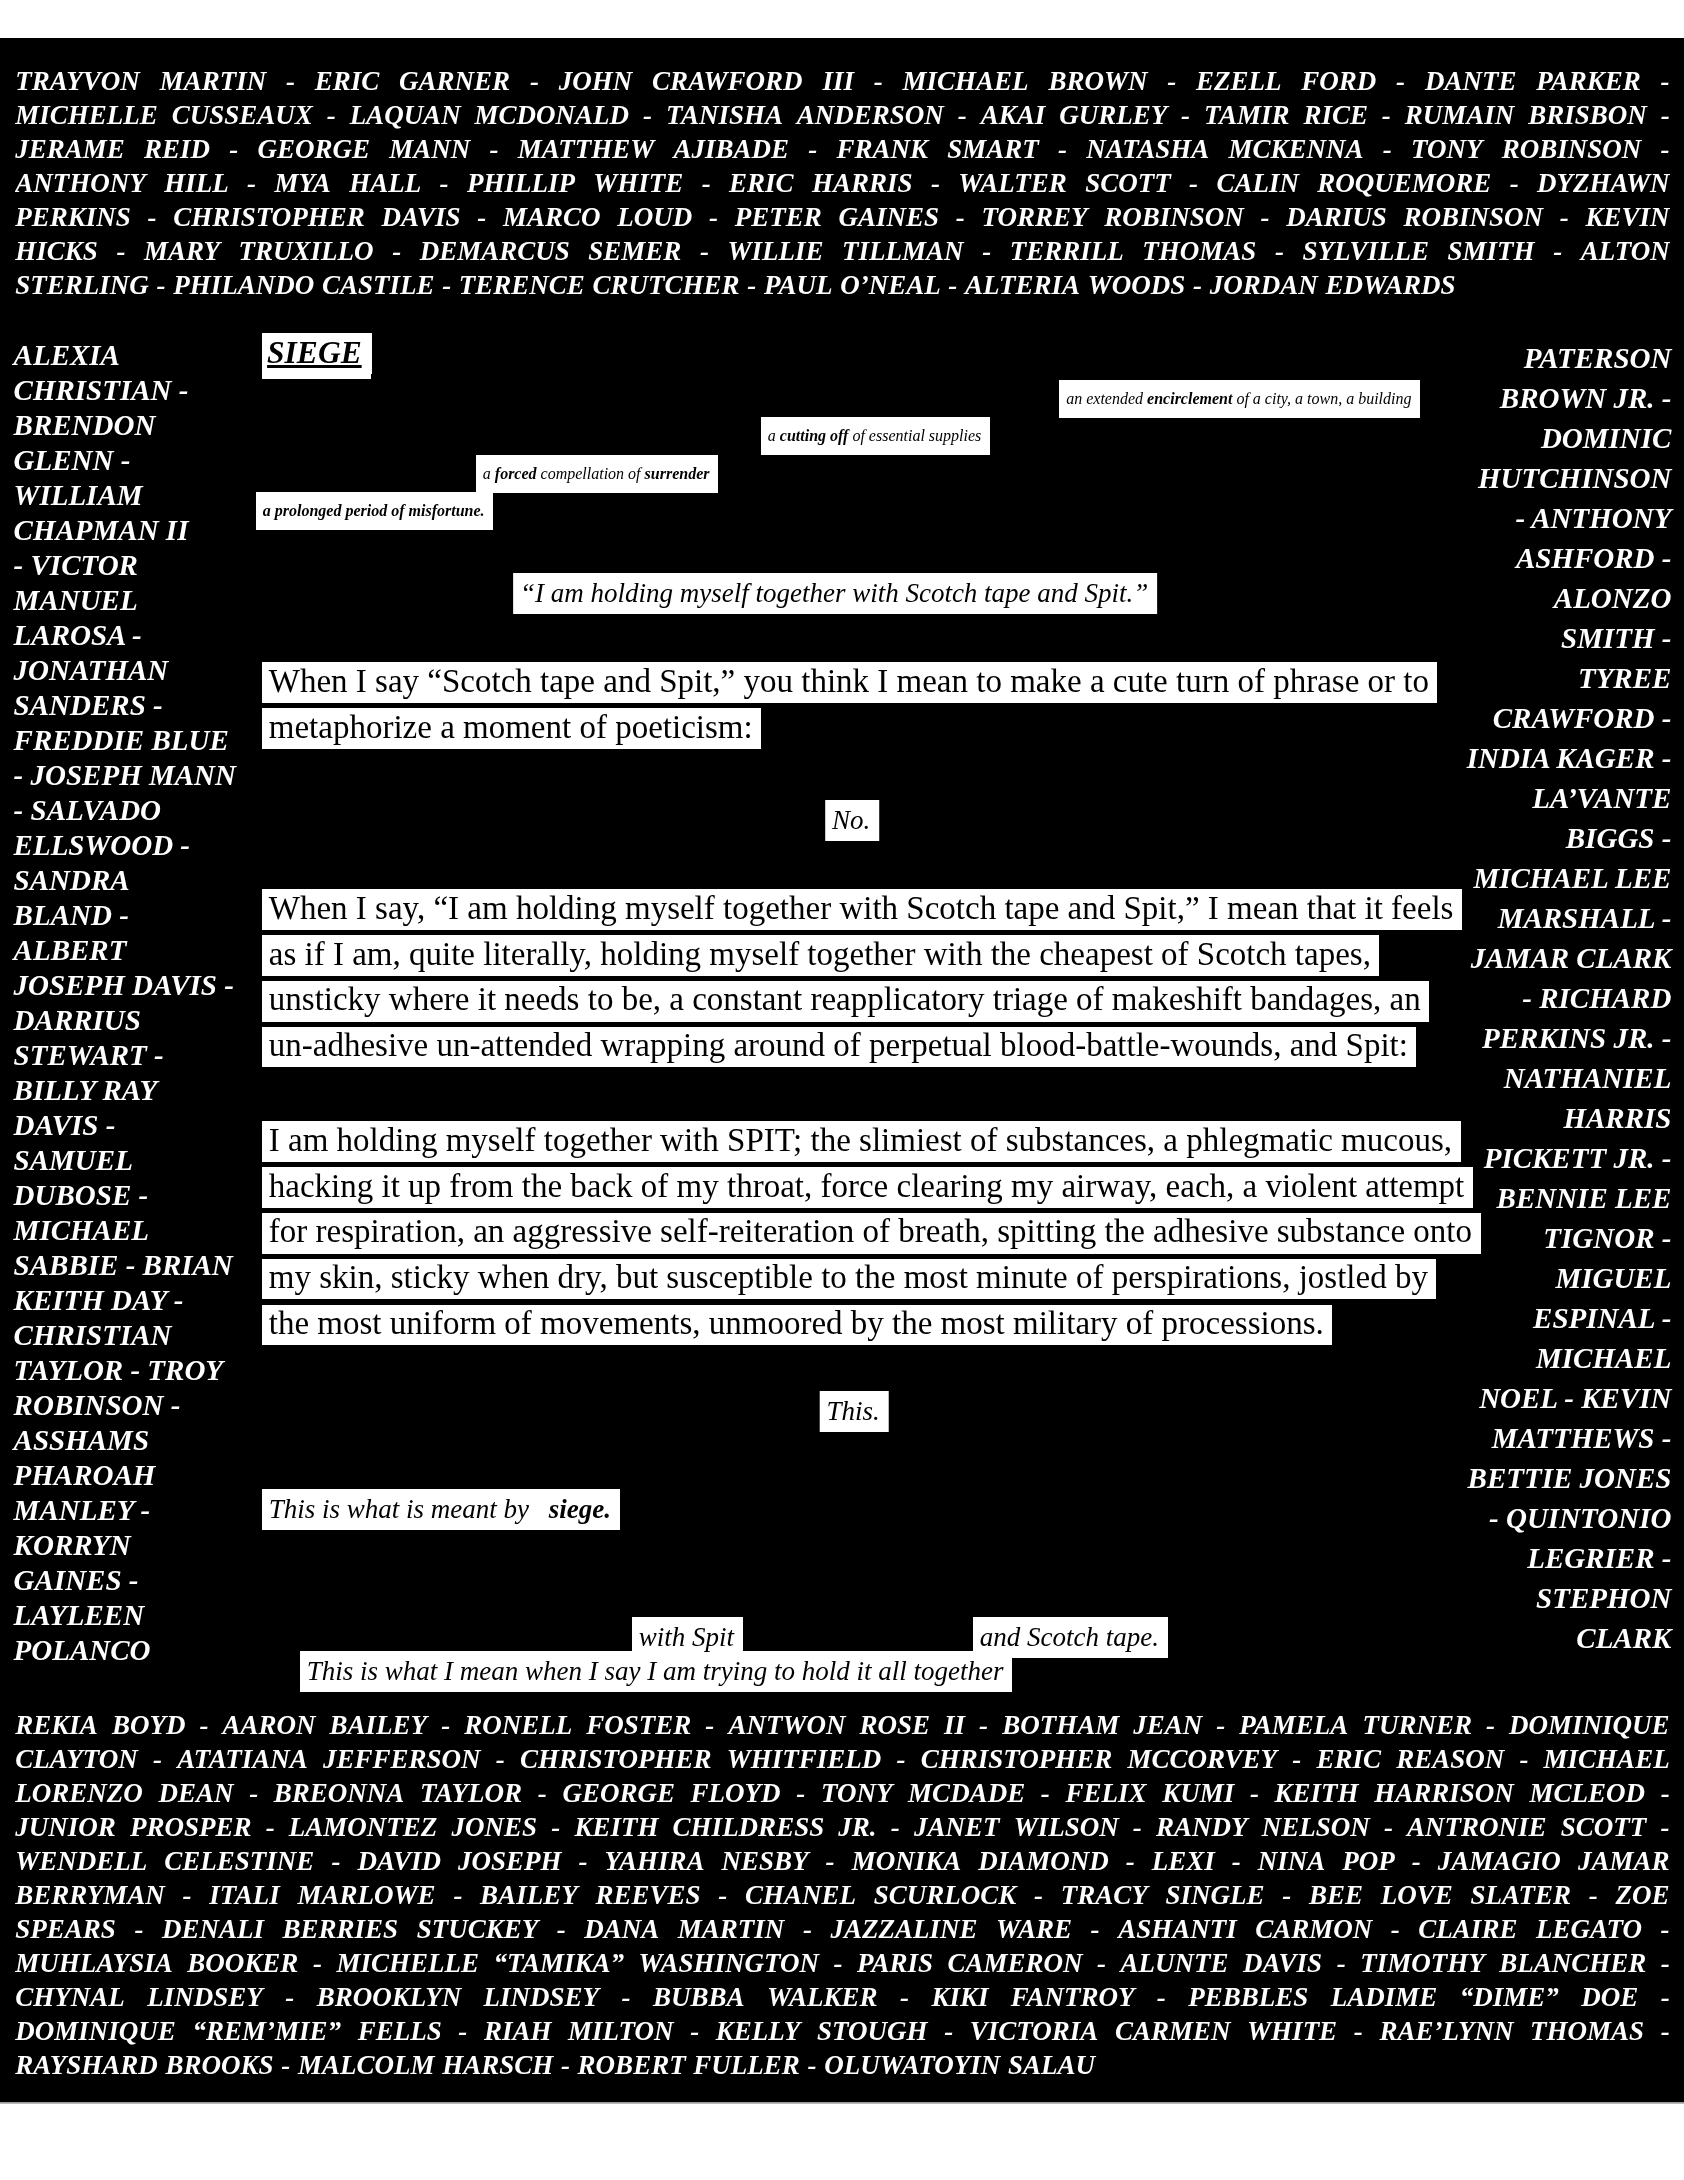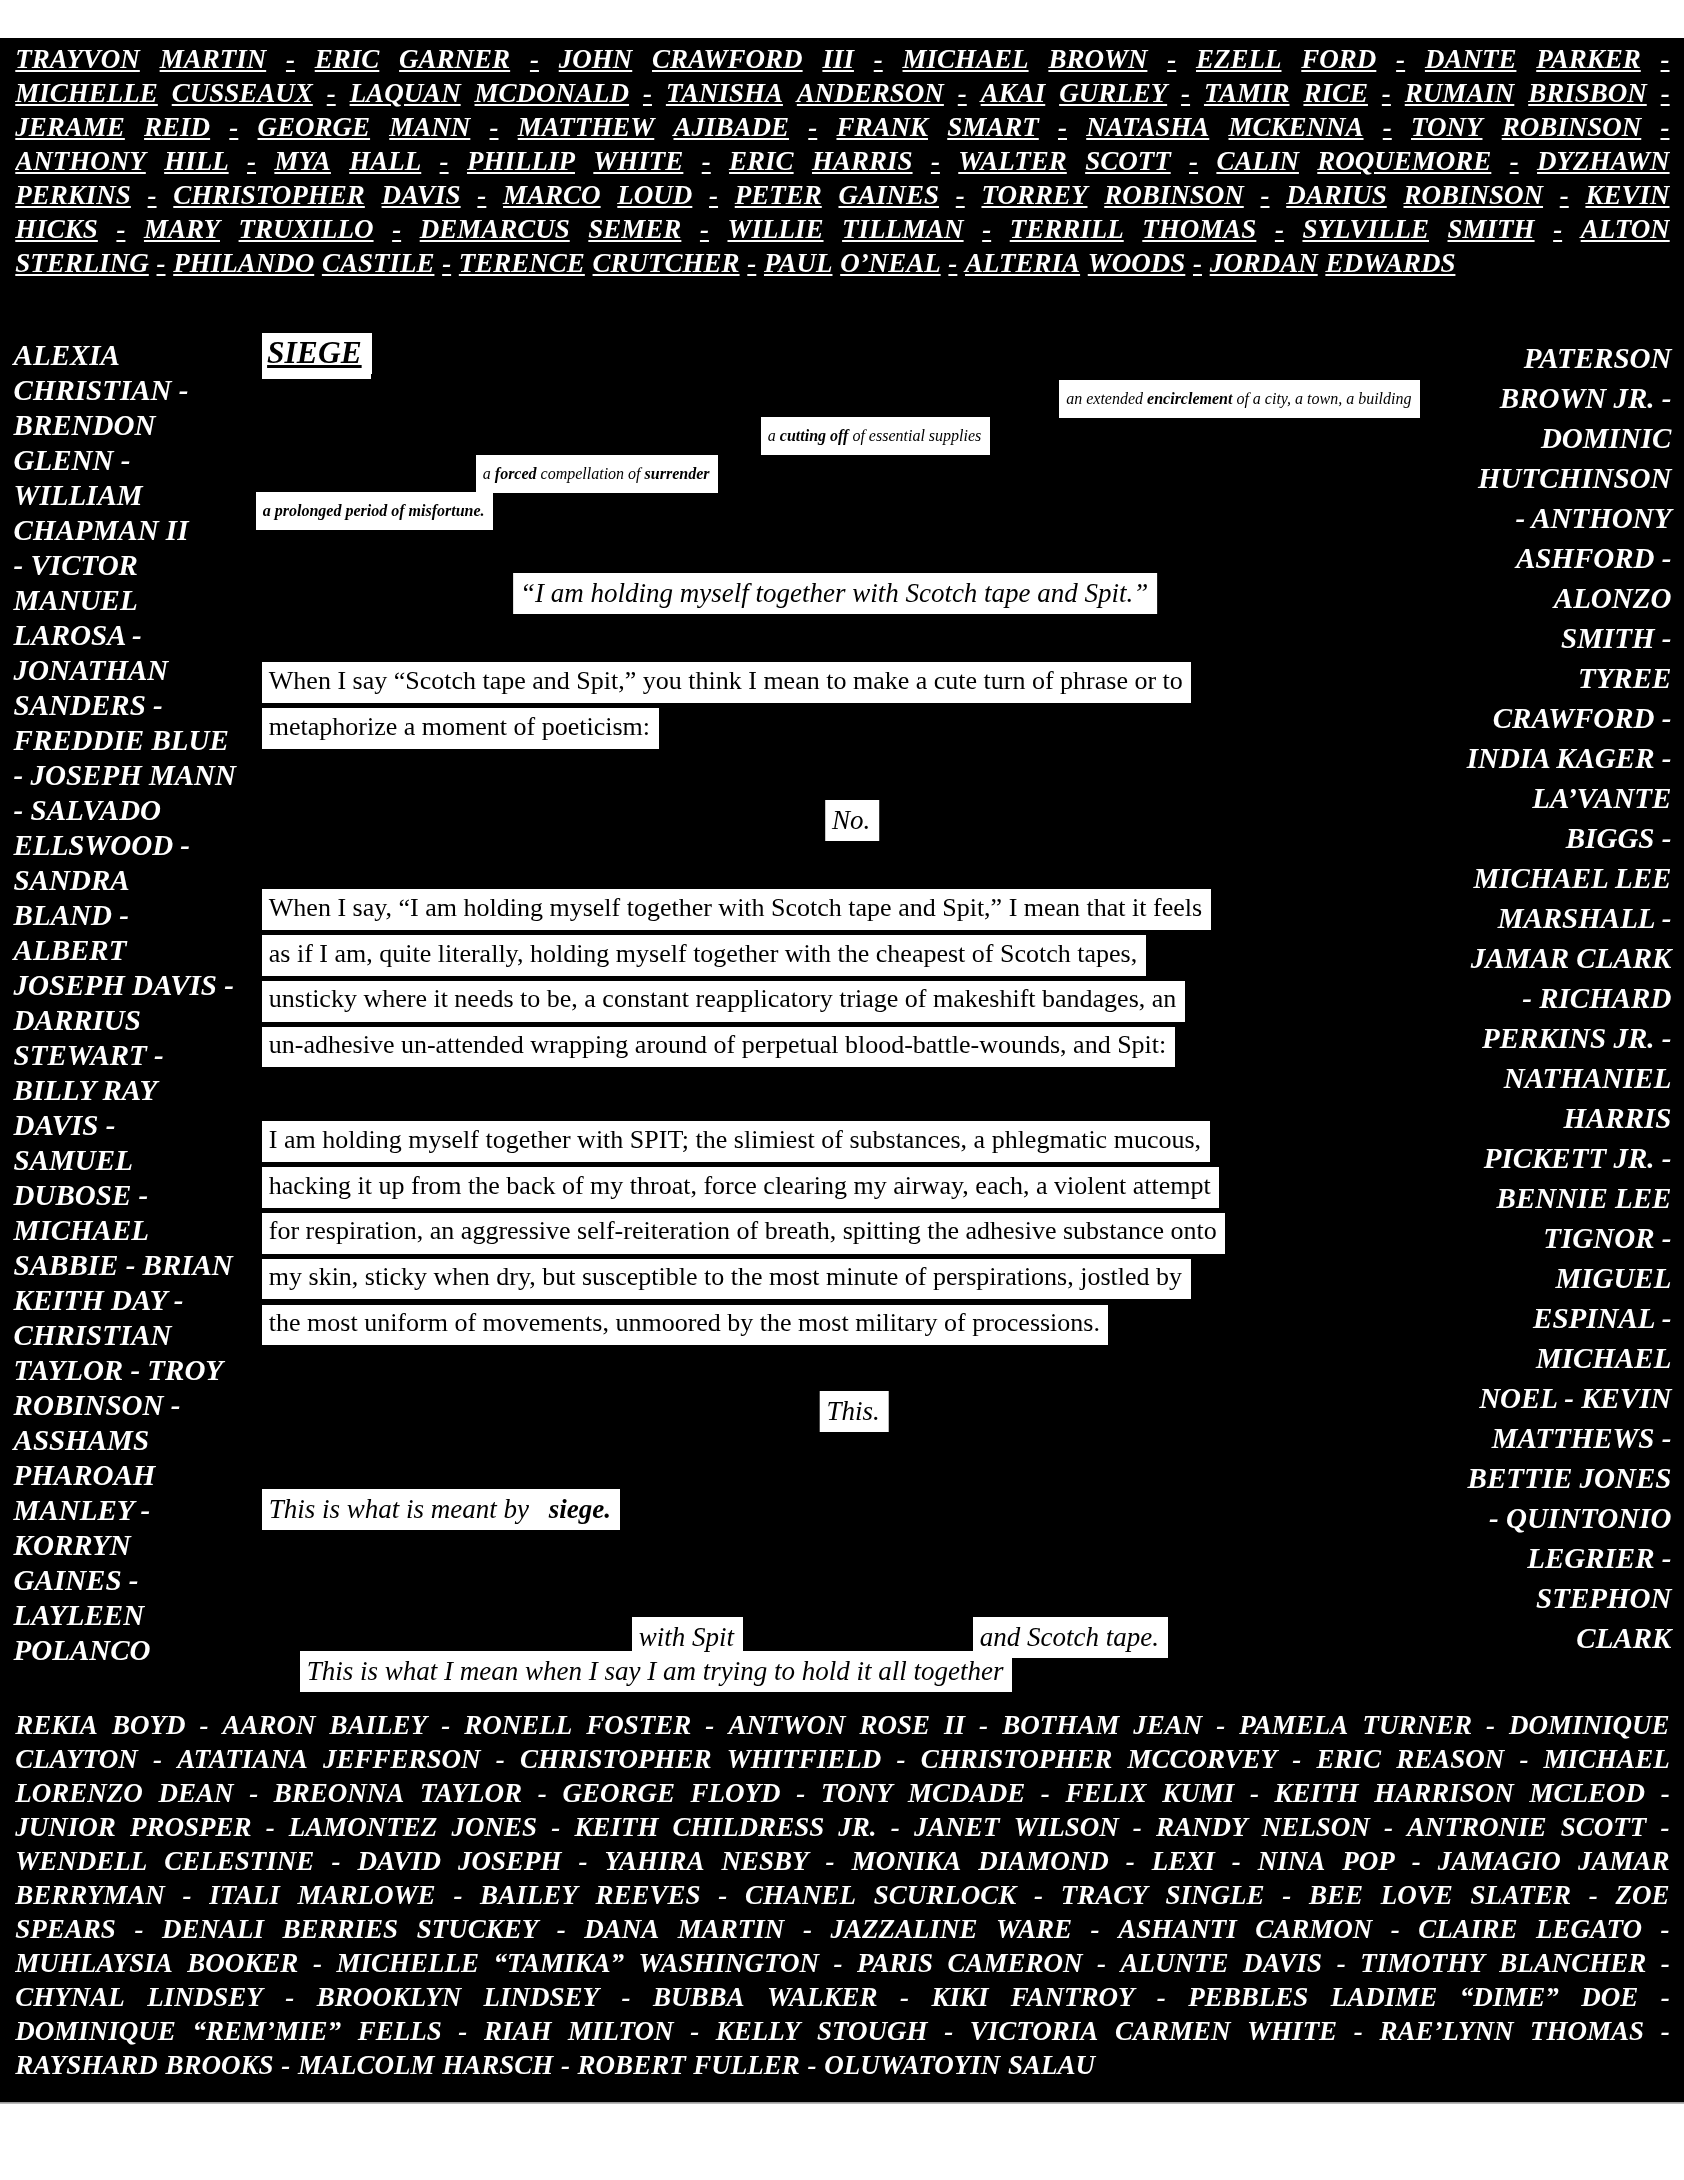--- a/index.html
+++ b/index.html
@@ -10,21 +10,21 @@
   .page{
     position:absolute;left:0;top:38px;width:1685px;height:2064px;
     background:#000000;box-shadow:0 1.7px 0 #9a9a9a;
   }
   
   .jblock{position:absolute;left:15.3px;right:15.3px;color:#ffffff;
     font-style:italic;font-weight:bold;font-size:27px;}
   .jblock .jline{display:flex;justify-content:space-between;white-space:nowrap;
     overflow:hidden;height:34px;align-items:baseline;}
   .jblock .jline:last-child{justify-content:flex-start;gap:7.7px;}
-  #top-names{top:6px;text-decoration:underline;}
+  #top-names{top:28px;}
   #bottom-names{top:1672px;}
   
   .sidecol{position:absolute;color:#ffffff;font-style:italic;font-weight:bold;
     font-size:29px;white-space:nowrap;}
   #left-names{left:13.6px;top:300px;width:256px;text-align:left;}
   #left-names .line{height:35px;line-height:35px;}
   #right-names{right:13.6px;top:300px;width:273px;text-align:right;}
   #right-names .line{height:40px;line-height:40px;}
   
   .strip{position:absolute;background:#ffffff;color:#000000;
@@ -41,21 +41,21 @@
   #def-2{top:379px;left:761px;}
   #def-3{top:417px;left:461px;margin-left:15px;}
   #def-4{top:454px;left:256px;font-weight:bold;}
   #quote-line{left:835px;top:535px;}
   #no-line{left:852px;top:762px;}
   #this-line{left:854px;top:1353px;}
   .para{position:absolute;left:262px;}
   #para-1{top:624px;}
   #para-2{top:851px;}
   #para-3{top:1083px;}
-  .para .pl{display:table;background:#ffffff;color:#000000;font-size:26px;
+  .para .pl{display:table;background:#ffffff;color:#000000;font-size:33px;
     line-height:34px;padding:1.7px 8.5px 5.1px 6.8px;margin-bottom:5.1px;white-space:nowrap;}
   #meant-line{left:262px;top:1451px;}
   #meant-line .b{font-weight:bold;margin-left:13px;}
   #hold-line{left:262px;top:1613px;margin-left:38px;}
   #with-spit{left:632px;top:1579px;}
   #and-tape{left:973px;top:1579px;}
 </style>
 </head>
 <body>
 

